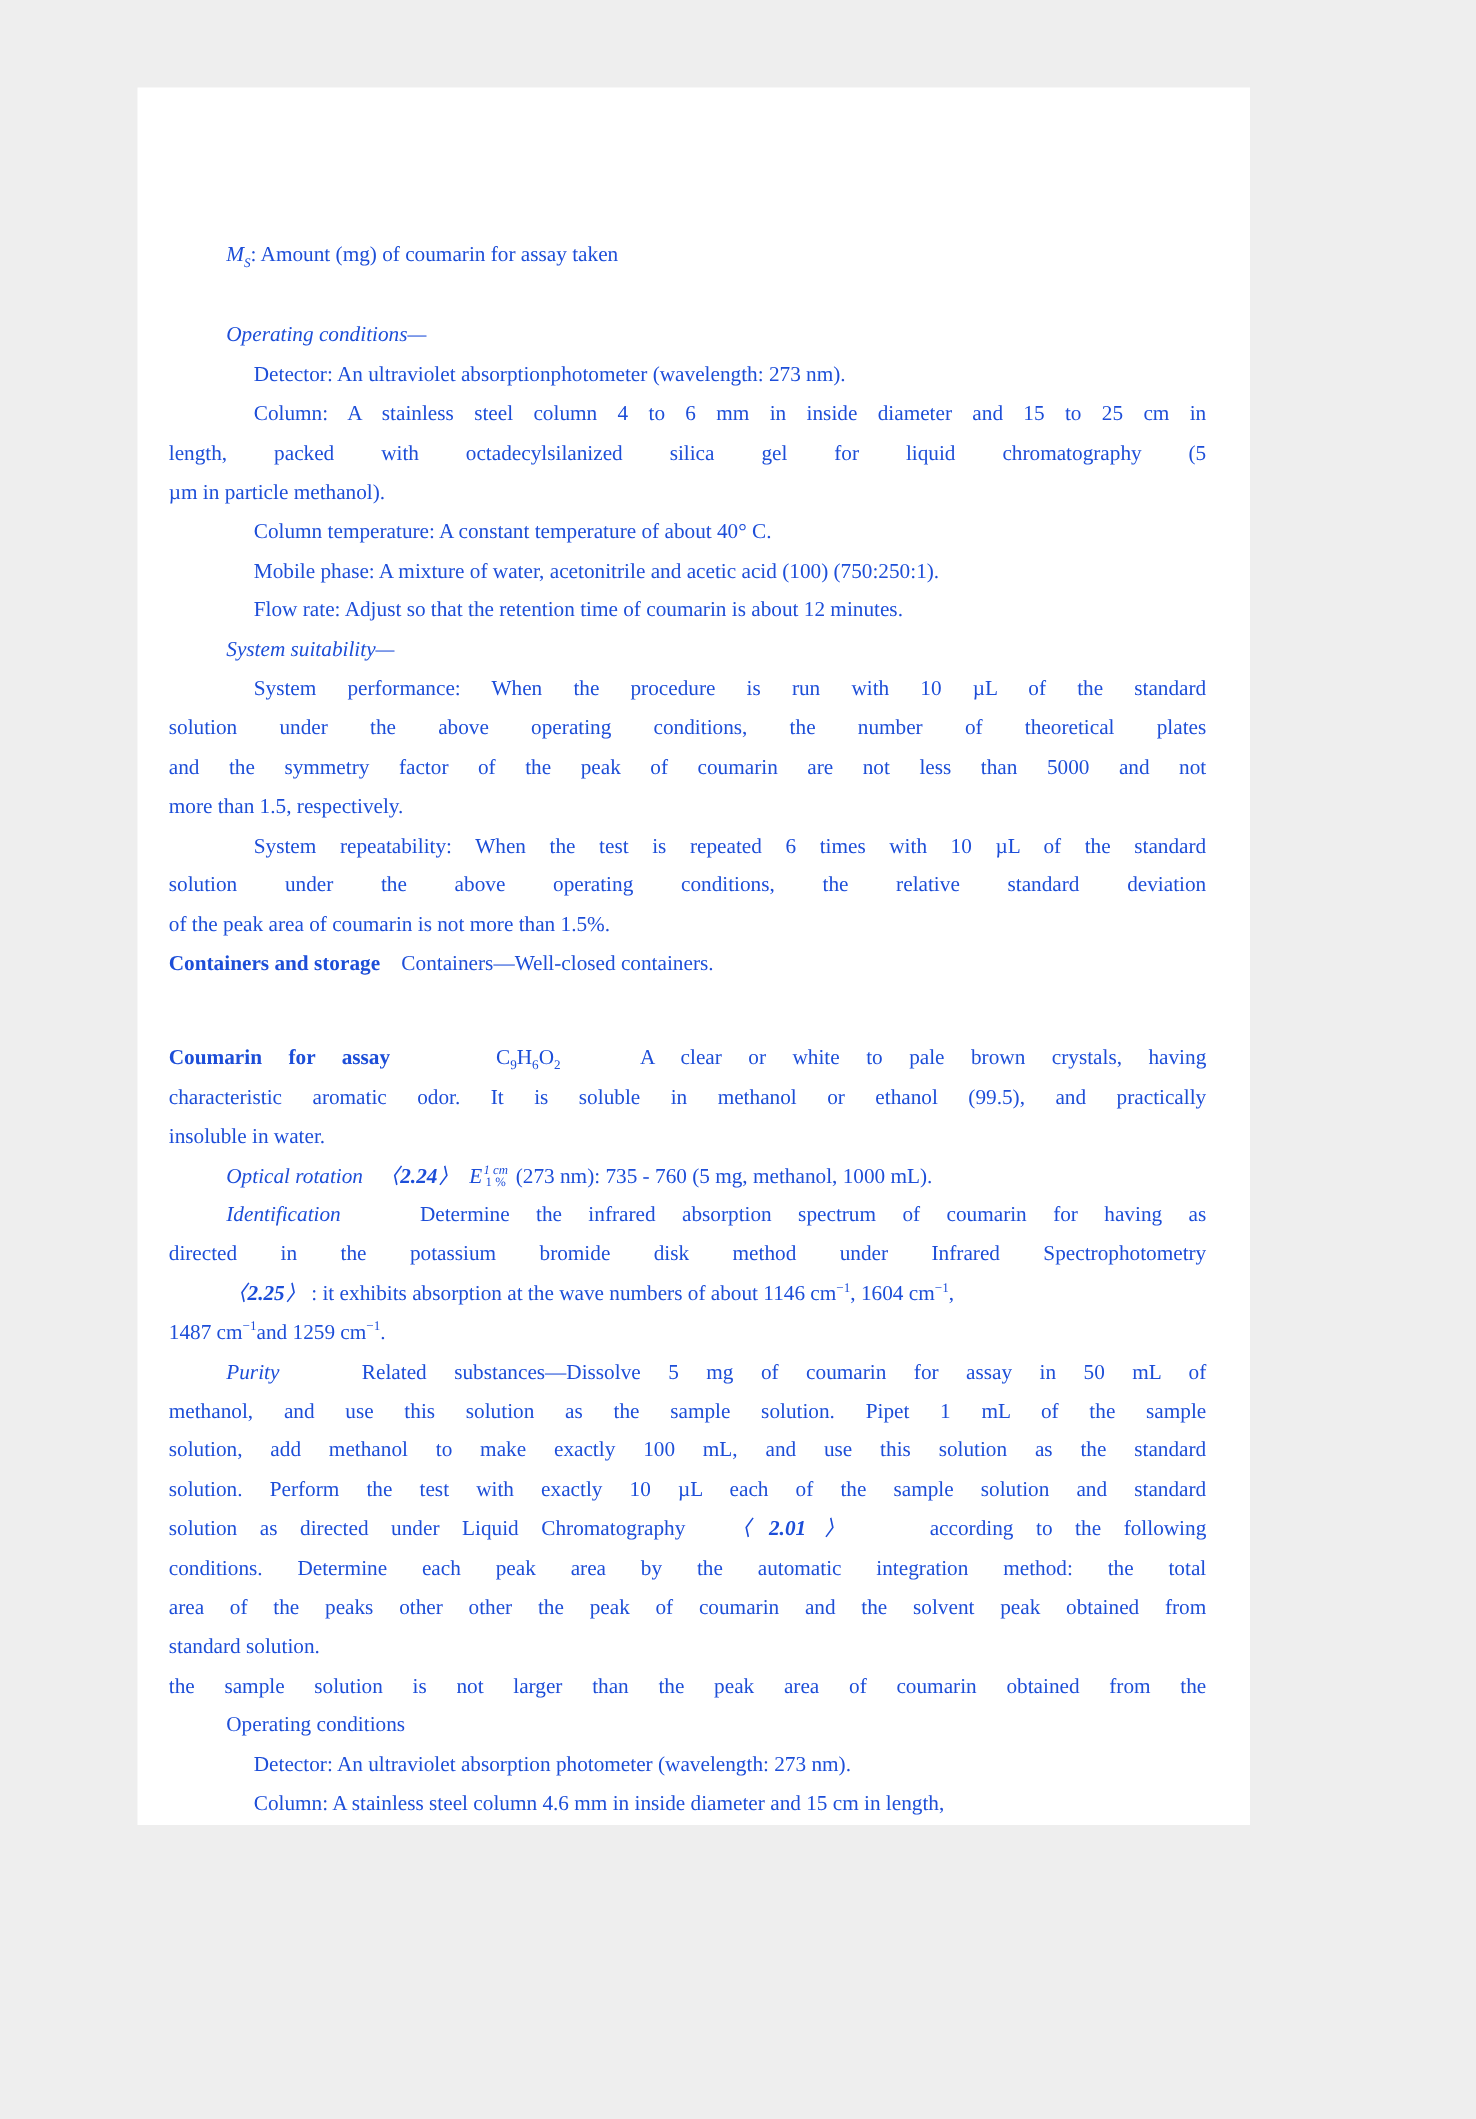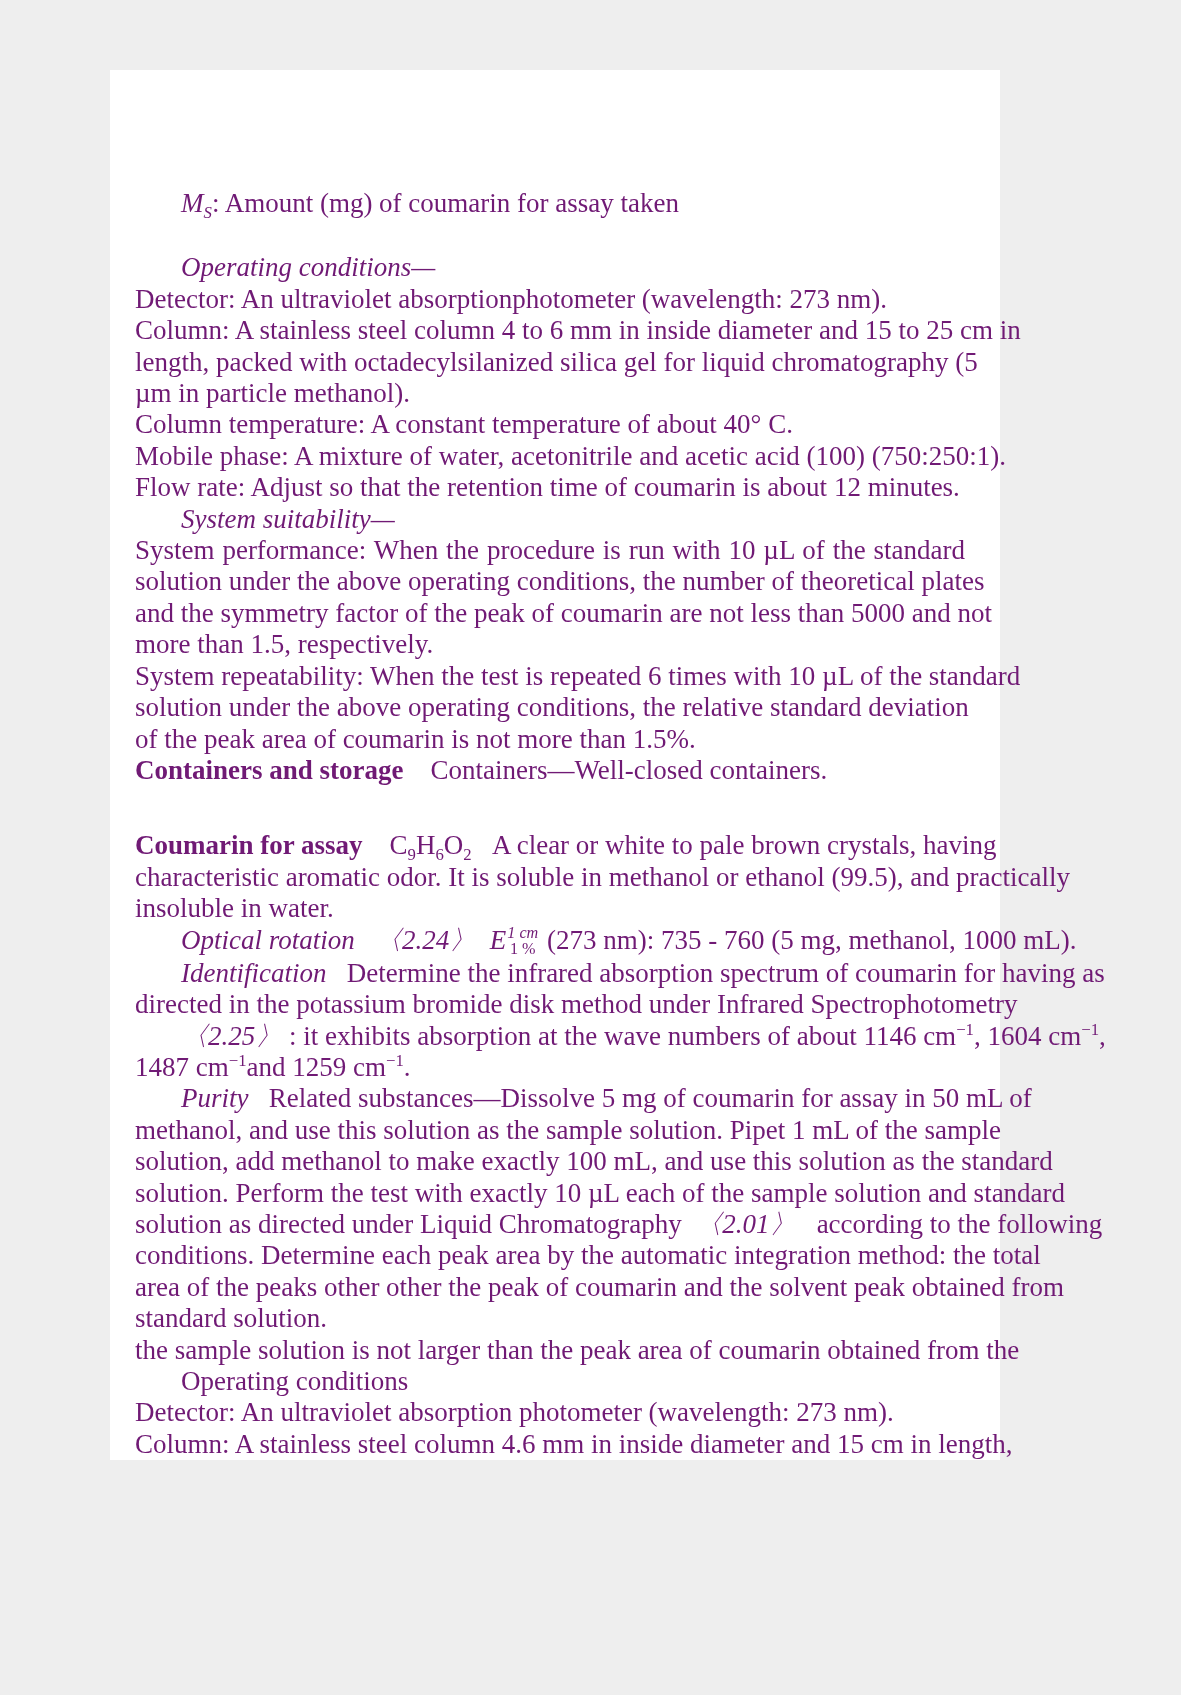--- a/index.html
+++ b/index.html
@@ -20,45 +20,45 @@
     width: 890px;
     height: 1390px;
     background: #ffffff;
     box-sizing: border-box;
   }
   .content {
     position: absolute;
     left: 25px;
     top: 118px;
     width: 830px;
-    font-size: 27px;
+    font-size: 17px;
     line-height: 31.4px;
-    color: #701a75;
+    color: #1d4ed8;
     text-align: justify;
     text-justify: inter-word;
   }
   p {
     margin: 0;
     padding: 0;
   }
   .line { white-space: nowrap; }
   .just {
     text-align: justify;
     text-align-last: justify;
   }
   .ital { font-style: italic; }
   .bold { font-weight: bold; }
-  .bi { font-style: italic; font-weight: normal; }
+  .bi { font-style: italic; font-weight: bold; }
   .gap-md { height: 33px; }
   .gap-lg { height: 44px; }
 
   
   .i0  { margin-left: 0px; }
   .i1  { margin-left: 46px; }
-  .i2  { }
+  .i2  { margin-left: 68px; }
   .i3  { }
 
   sub, sup {
     font-size: 0.62em;
     line-height: 0;
   }
   sup { vertical-align: super; }
   sub { vertical-align: sub; }
 
   .ecoef {

